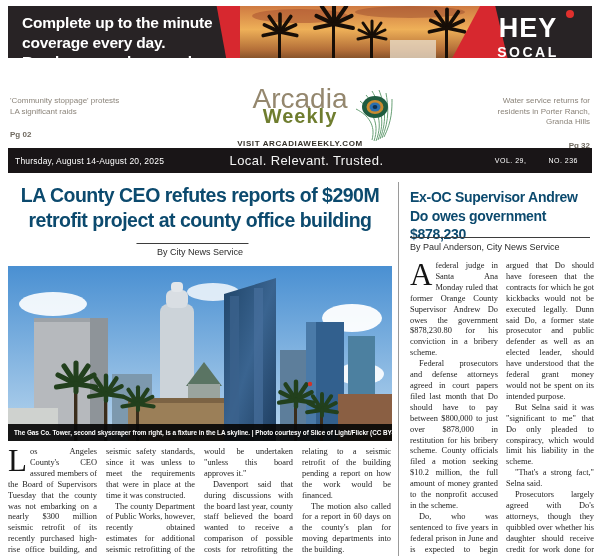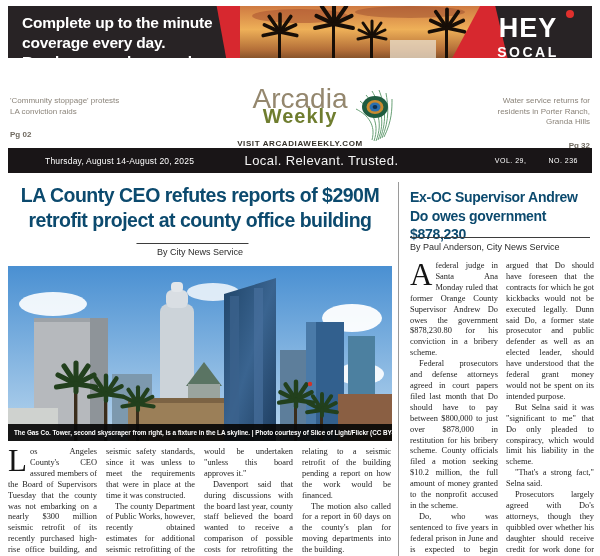--- a/index.html
+++ b/index.html
@@ -29,21 +29,21 @@
   .aw-logo{position:absolute;left:50%;top:85px;transform:translateX(-50%);width:160px;text-align:center;}
   .aw-line1{font-size:28px;color:#94876e;letter-spacing:0px;line-height:28px;}
   .aw-line2{font-size:20px;font-weight:bold;color:#6f7d2f;letter-spacing:1px;line-height:18px;margin-top:-6px;}
   .feather{position:absolute;right:-24px;top:0px;width:58px;height:58px;}
   .visit{position:absolute;left:50%;top:139px;transform:translateX(-50%);white-space:nowrap;
          font-size:8px;font-weight:bold;letter-spacing:0.6px;color:#36322b;}
 
   
   .datebar{position:absolute;left:8px;top:148px;width:584px;height:25px;background:#191517;color:#fff;
            display:flex;align-items:center;}
-  .datebar .d{font-size:8.5px;padding-left:37px;width:190px;letter-spacing:0.2px;}
+  .datebar .d{font-size:8.5px;padding-left:7px;width:190px;letter-spacing:0.2px;}
   .datebar .t{flex:1;text-align:center;font-size:13px;letter-spacing:0.4px;color:#f4f4f4;}
   .datebar .vn{width:170px;display:flex;justify-content:flex-end;gap:22px;padding-right:14px;font-size:7px;letter-spacing:0.5px;}
 
   
   .hl{color:#0c4a6e;font-weight:bold;}
   .byline{font-size:9px;color:#2b2b2b;}
   .body-cols{display:flex;overflow:hidden;font-family:"Liberation Serif",serif;
              font-size:8.4px;line-height:10.9px;color:#1d1d1d;text-align:justify;}
   .col{overflow:hidden;}
   .bp{margin:0;}
@@ -123,21 +123,21 @@
       <div>Read more on heysocal.com.</div>
     </div>
     <div class="hey-logo">
       <span class="hey-top">HEY</span>
       <span class="hey-dot"></span>
       <div class="hey-bottom">SOCAL</div>
     </div>
   </div>
 
   <div class="teaser left">
-    <div>'Community stoppage' protests LA conviction raids</div>
+    <div>'Community stoppage' protests LA significant raids</div>
     <div class="pg">Pg 02</div>
   </div>
   <div class="teaser right">
     <div>Water service returns for residents in Porter Ranch, Granda Hills</div>
     <div class="pg">Pg 32</div>
   </div>
   <div class="aw-logo">
     <div class="aw-line1">Arcadia</div>
     <div class="aw-line2">Weekly</div>
     <svg class="feather" viewBox="0 0 58 58" aria-hidden="true">

